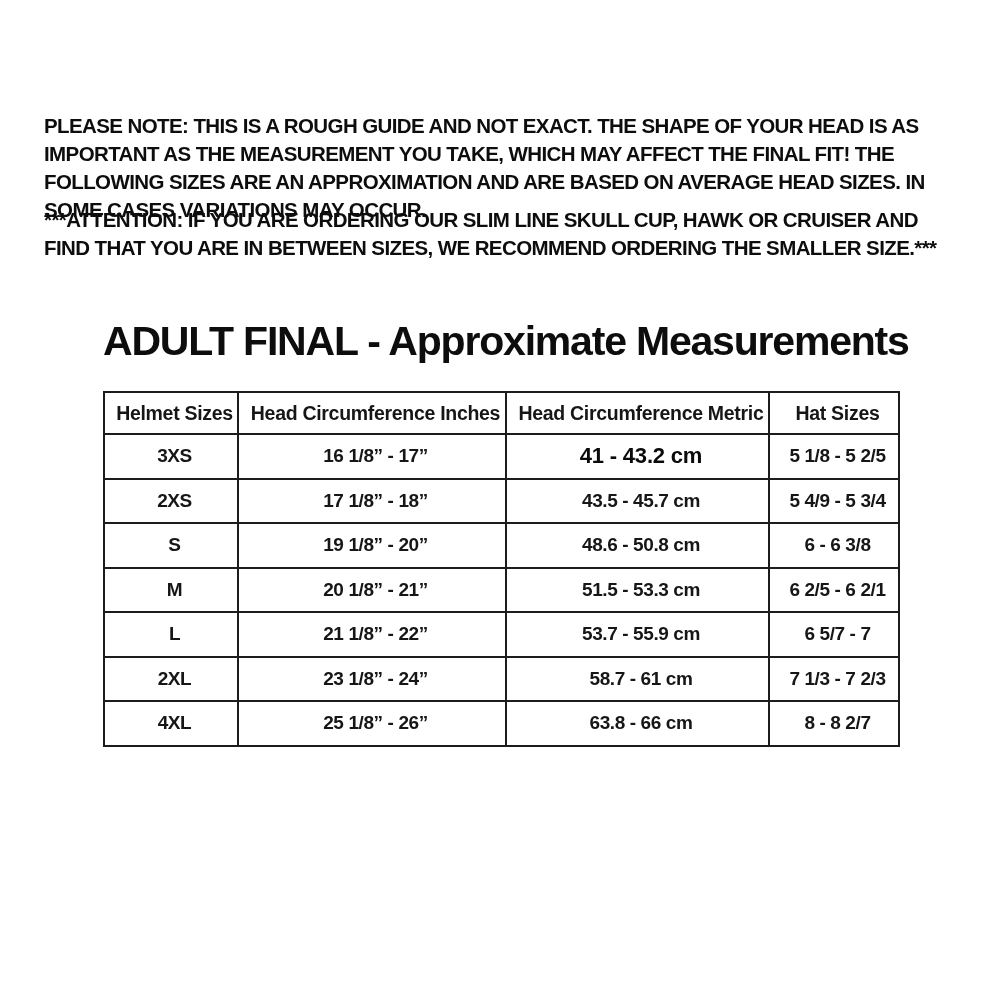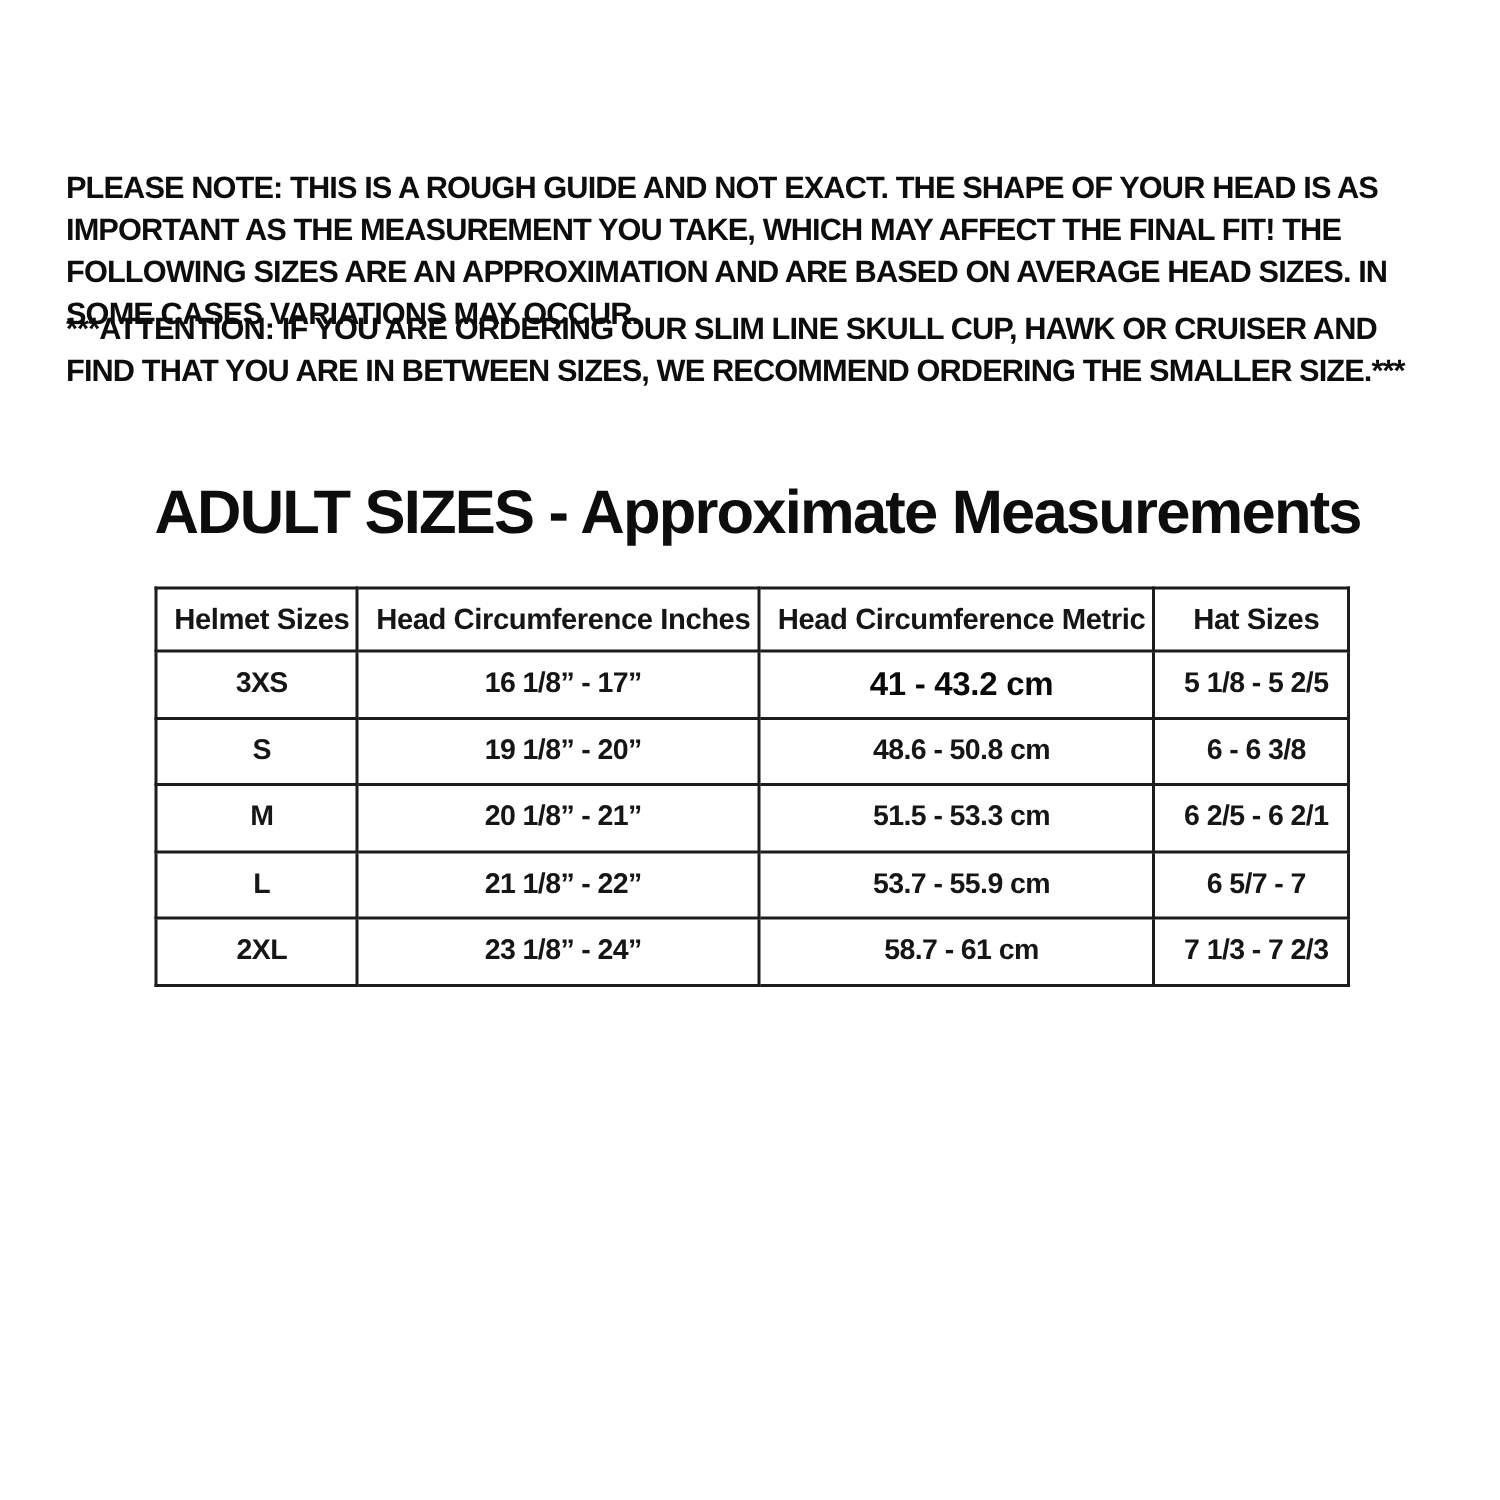--- a/index.html
+++ b/index.html
@@ -73,21 +73,21 @@
     color: #0a0a0a;
   }
 </style>
 </head>
 <body>
 
 <div class="para" id="note-para">PLEASE NOTE: THIS IS A ROUGH GUIDE AND NOT EXACT. THE SHAPE OF YOUR HEAD IS AS IMPORTANT AS THE MEASUREMENT YOU TAKE, WHICH MAY AFFECT THE FINAL FIT! THE FOLLOWING SIZES ARE AN APPROXIMATION AND ARE BASED ON AVERAGE HEAD SIZES. IN SOME CASES VARIATIONS MAY OCCUR.</div>
 
 <div class="para" id="attention-para">***ATTENTION: IF YOU ARE ORDERING OUR SLIM LINE SKULL CUP, HAWK OR CRUISER AND FIND THAT YOU ARE IN BETWEEN SIZES, WE RECOMMEND ORDERING THE SMALLER SIZE.***</div>
 
-<div class="page-title">ADULT SIZES - Approximate Measurements</div>
+<div class="page-title">ADULT FINAL - Approximate Measurements</div>
 
 <table class="size-table">
   <colgroup>
     <col class="c1">
       <col class="c2">
       <col class="c3">
       <col class="c4">
   </colgroup>
   <thead>
     <tr>
@@ -96,20 +96,26 @@
       <th>Head Circumference Metric</th>
       <th>Hat Sizes</th>
     </tr>
   </thead>
   <tbody>
     <tr>
       <td>3XS</td>
       <td>16 1/8” - 17”</td>
       <td class="metric-em">41 - 43.2 cm</td>
       <td>5 1/8 - 5 2/5</td>
+    </tr>
+    <tr>
+      <td>2XS</td>
+      <td>17 1/8” - 18”</td>
+      <td>43.5 - 45.7 cm</td>
+      <td>5 4/9 - 5 3/4</td>
     </tr>
     <tr>
       <td>S</td>
       <td>19 1/8” - 20”</td>
       <td>48.6 - 50.8 cm</td>
       <td>6 - 6 3/8</td>
     </tr>
     <tr>
       <td>M</td>
       <td>20 1/8” - 21”</td>
@@ -121,14 +127,20 @@
       <td>21 1/8” - 22”</td>
       <td>53.7 - 55.9 cm</td>
       <td>6 5/7 - 7</td>
     </tr>
     <tr>
       <td>2XL</td>
       <td>23 1/8” - 24”</td>
       <td>58.7 - 61 cm</td>
       <td>7 1/3 - 7 2/3</td>
     </tr>
+    <tr>
+      <td>4XL</td>
+      <td>25 1/8” - 26”</td>
+      <td>63.8 - 66 cm</td>
+      <td>8 - 8 2/7</td>
+    </tr>
   </tbody>
 </table>
 
 </body></html>

